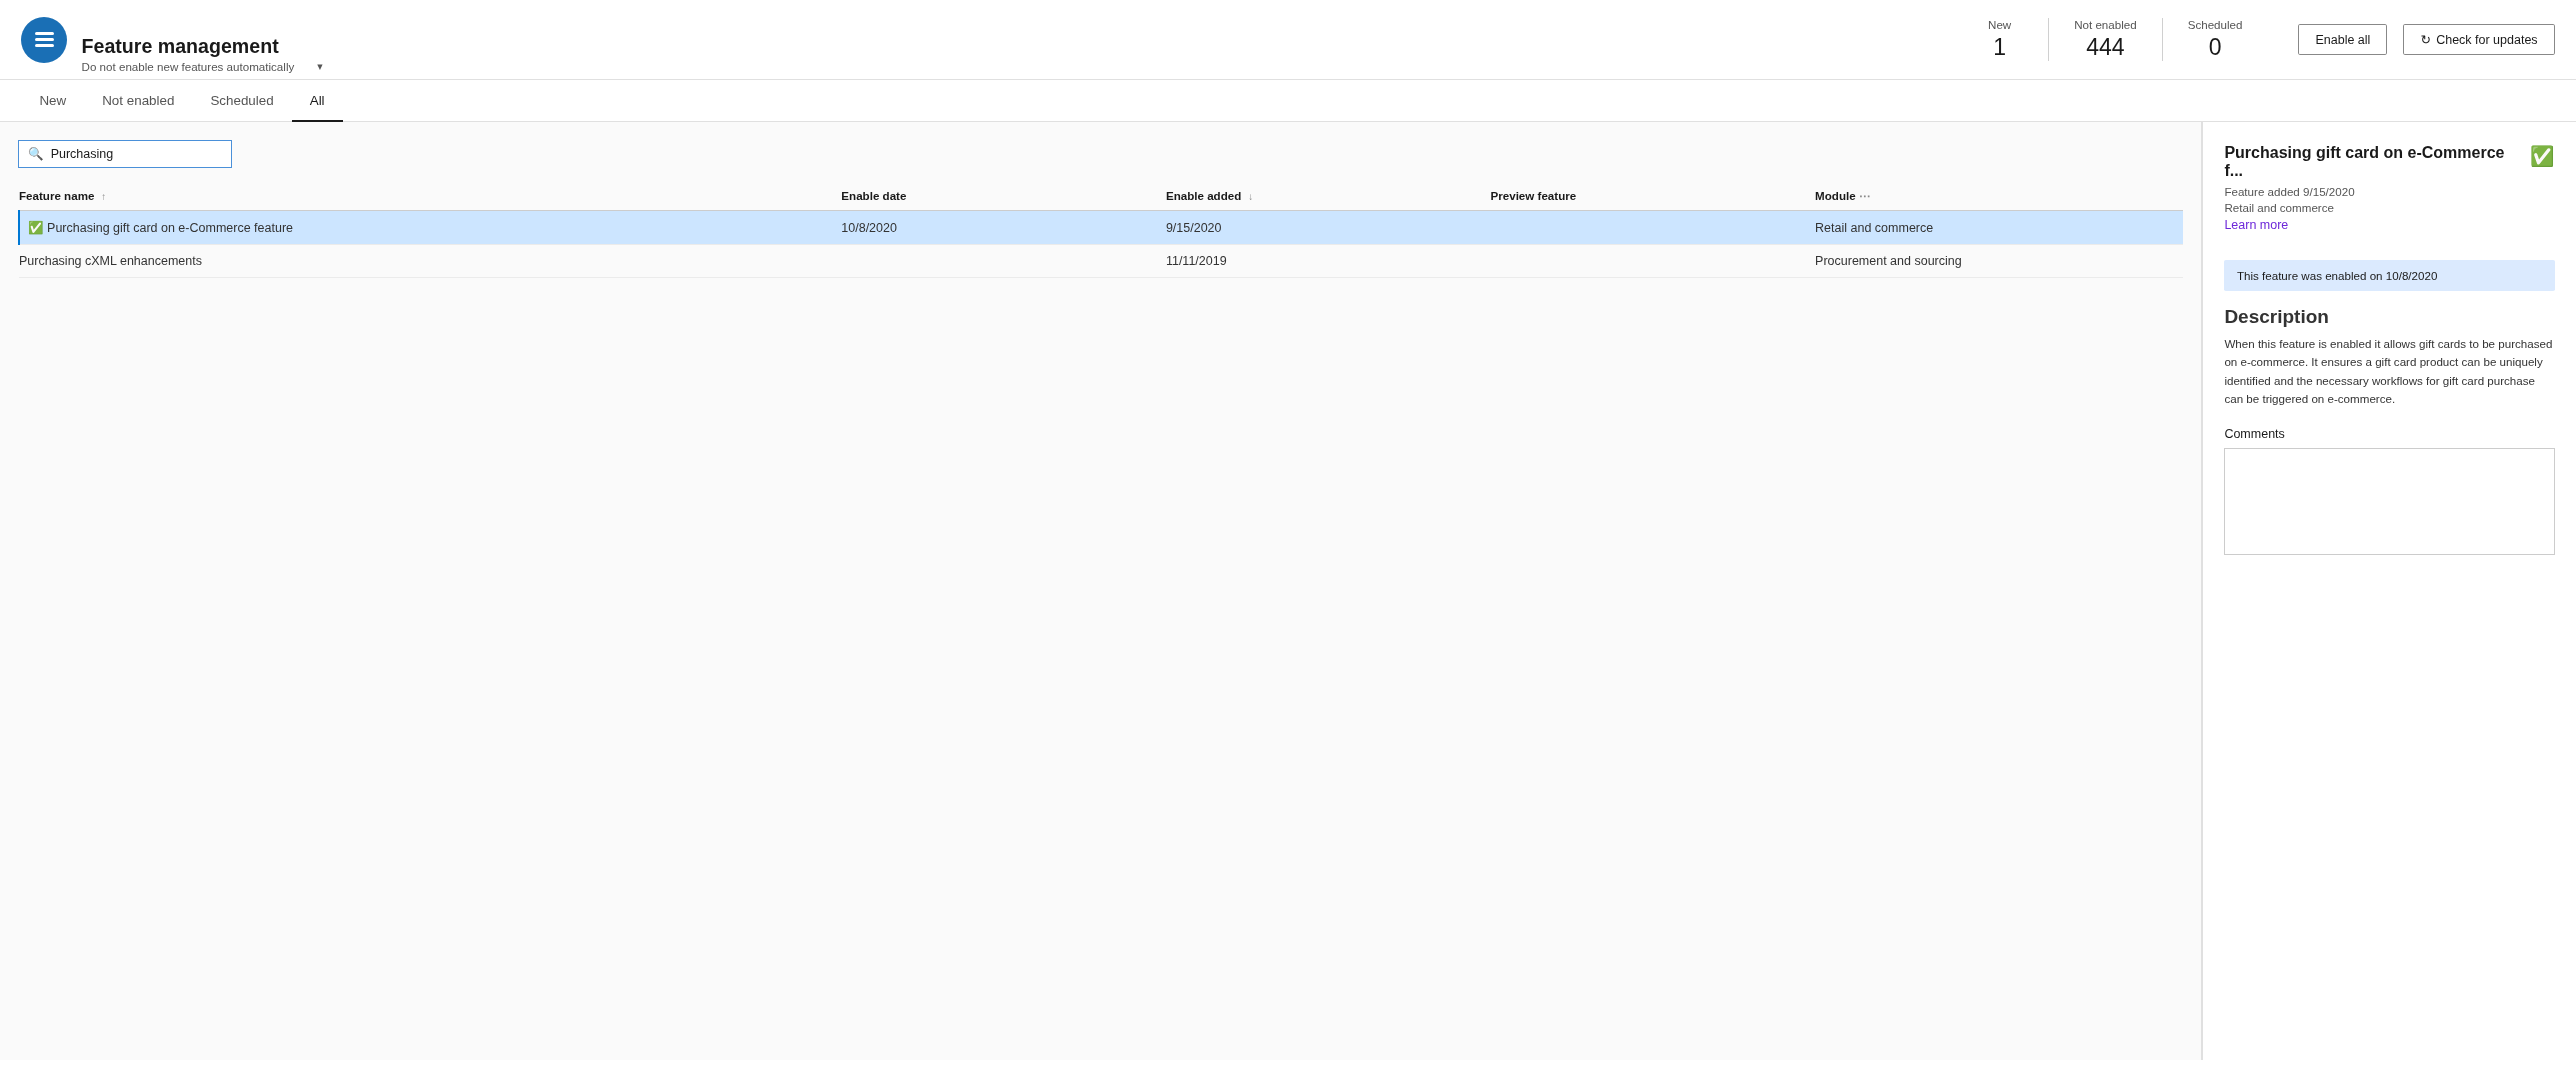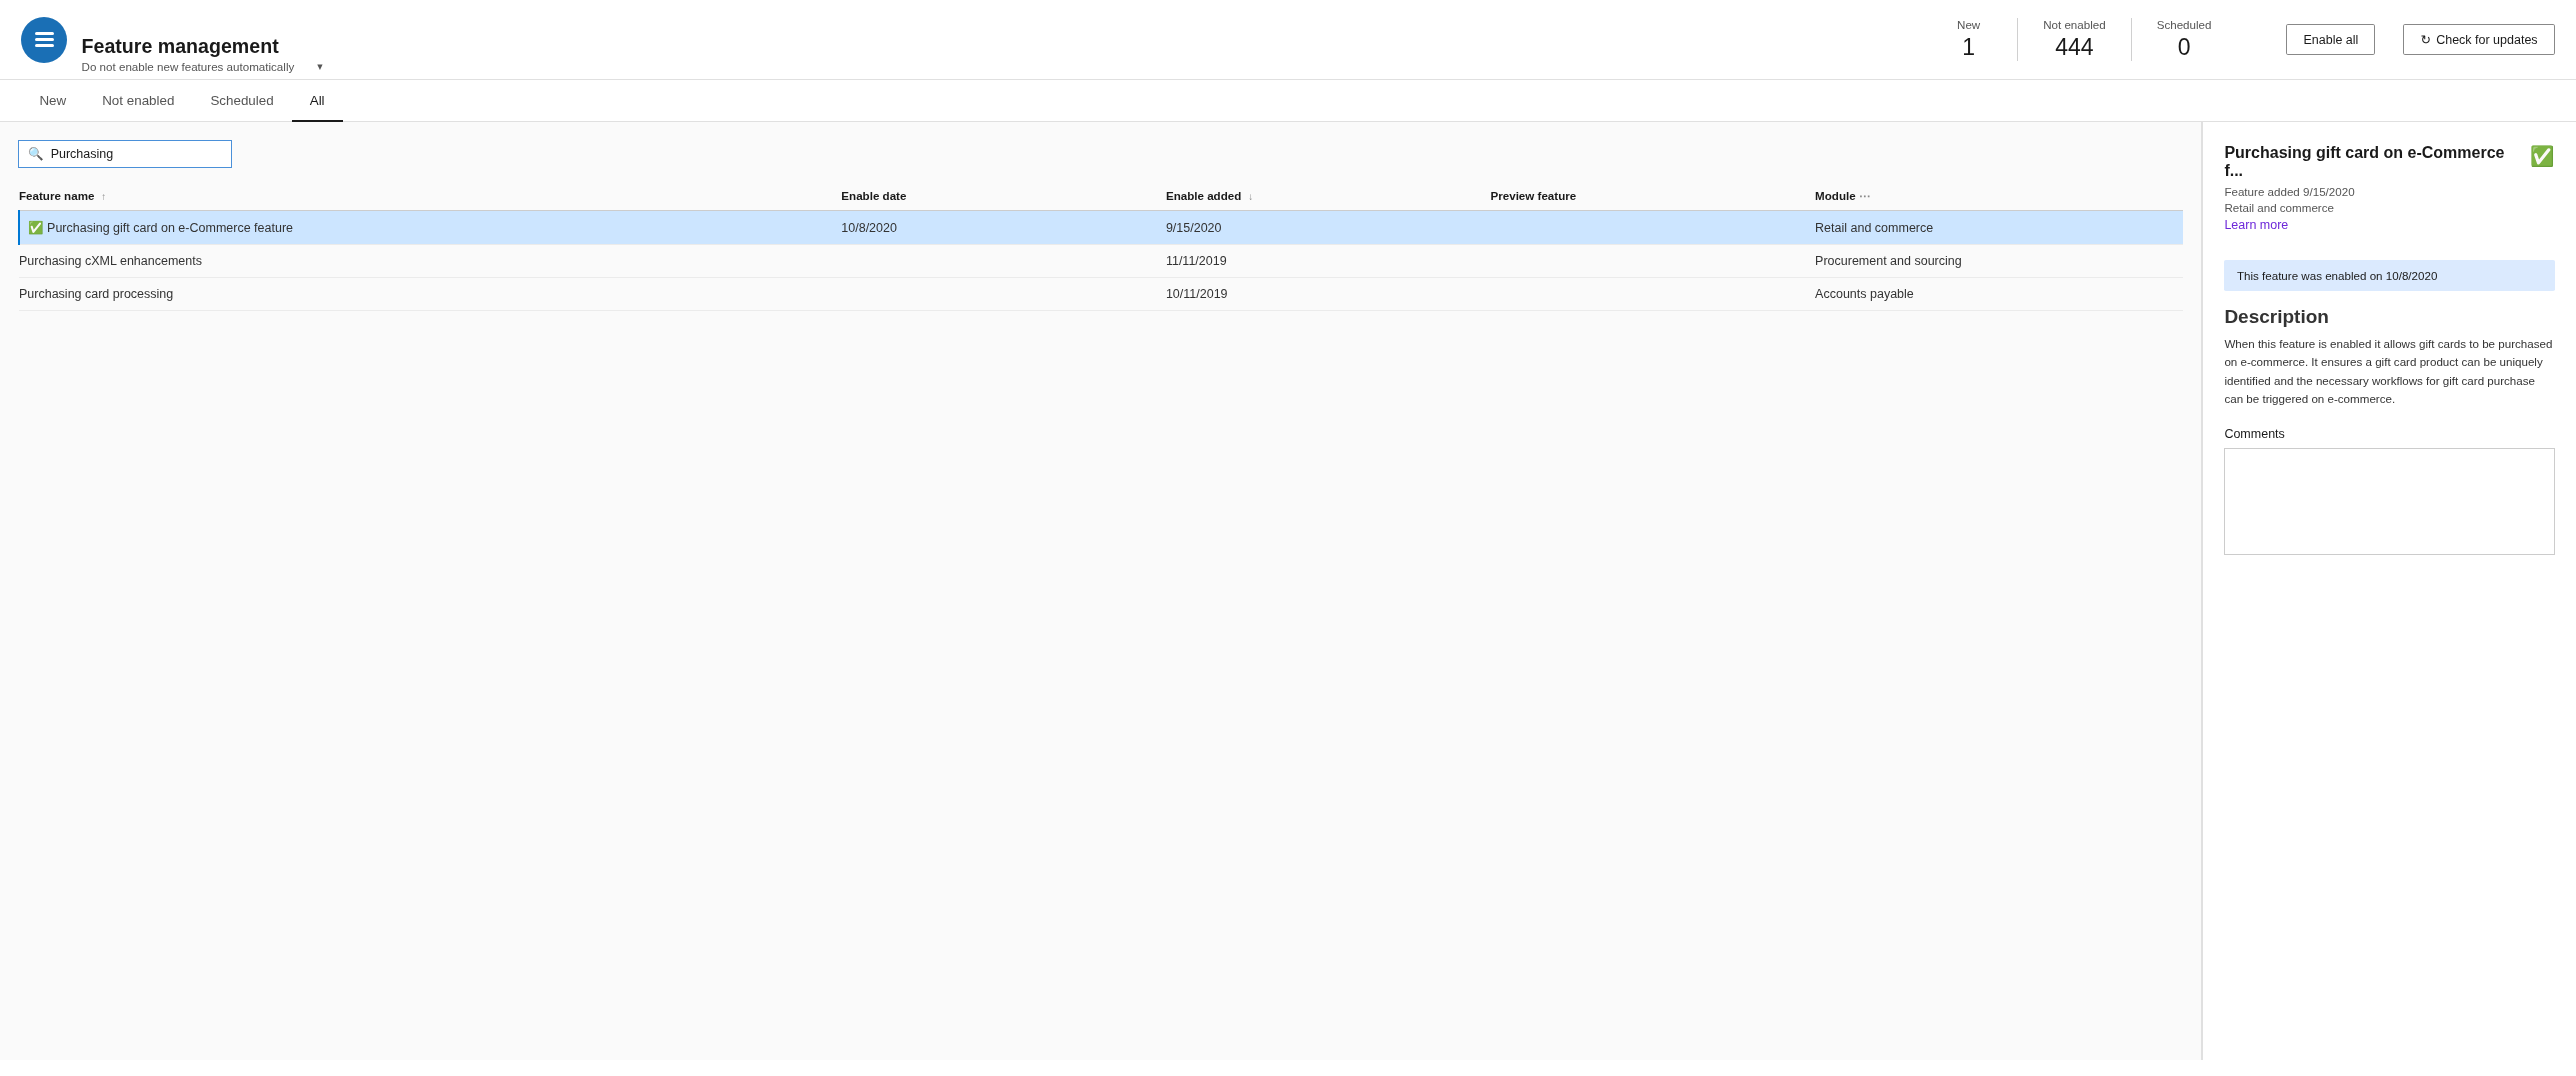--- a/index.html
+++ b/index.html
@@ -41,21 +41,21 @@
     .stat-block {
       padding: 0 25px;
       border-right: 0.9px solid #d0d0d0;
       text-align: center;
       min-width: 98px;
     }
     .stat-block:last-child { border-right: none; }
     .stat-label { font-size: 11.6px; color: #555; margin-bottom: 3.6px; }
     .stat-value { font-size: 23px; font-weight: 400; color: #1a1a1a; }
 
-    .header-buttons { display: flex; gap: 28px; align-items: center; margin-left: 32px; }
+    .header-buttons { display: flex; gap: 16px; align-items: center; margin-left: 13px; }
     .btn-outline {
       border: 0.9px solid #888; background: #fff; padding: 7.1px 16px;
       font-size: 12.5px; cursor: pointer; border-radius: 1.8px; color: #1a1a1a;
       display: flex; align-items: center; gap: 5.3px;
     }
 
     
     .nav-tabs {
       display: flex; gap: 0; padding: 0 21.4px;
       border-bottom: 0.9px solid #e0e0e0;
@@ -270,27 +270,20 @@
             <td></td>
             <td>Retail and commerce</td>
           </tr>
           <tr>
             <td class="col-feature-name"><span>Purchasing cXML enhancements</span></td>
             <td></td>
             <td>11/11/2019</td>
             <td></td>
             <td>Procurement and sourcing</td>
           </tr>
-          <tr>
-            <td class="col-feature-name"><span>Purchasing card processing</span></td>
-            <td></td>
-            <td>10/11/2019</td>
-            <td></td>
-            <td>Accounts payable</td>
-          </tr>
         </tbody>
     </table>
   </div>
 
   <div class="right-panel">
     <div class="right-panel-title">
       <span class="title-text">Purchasing gift card on e-Commerce f...</span>
       <span class="check-circle">✅</span>
     </div>
     <div class="right-meta">Feature added 9/15/2020</div>

